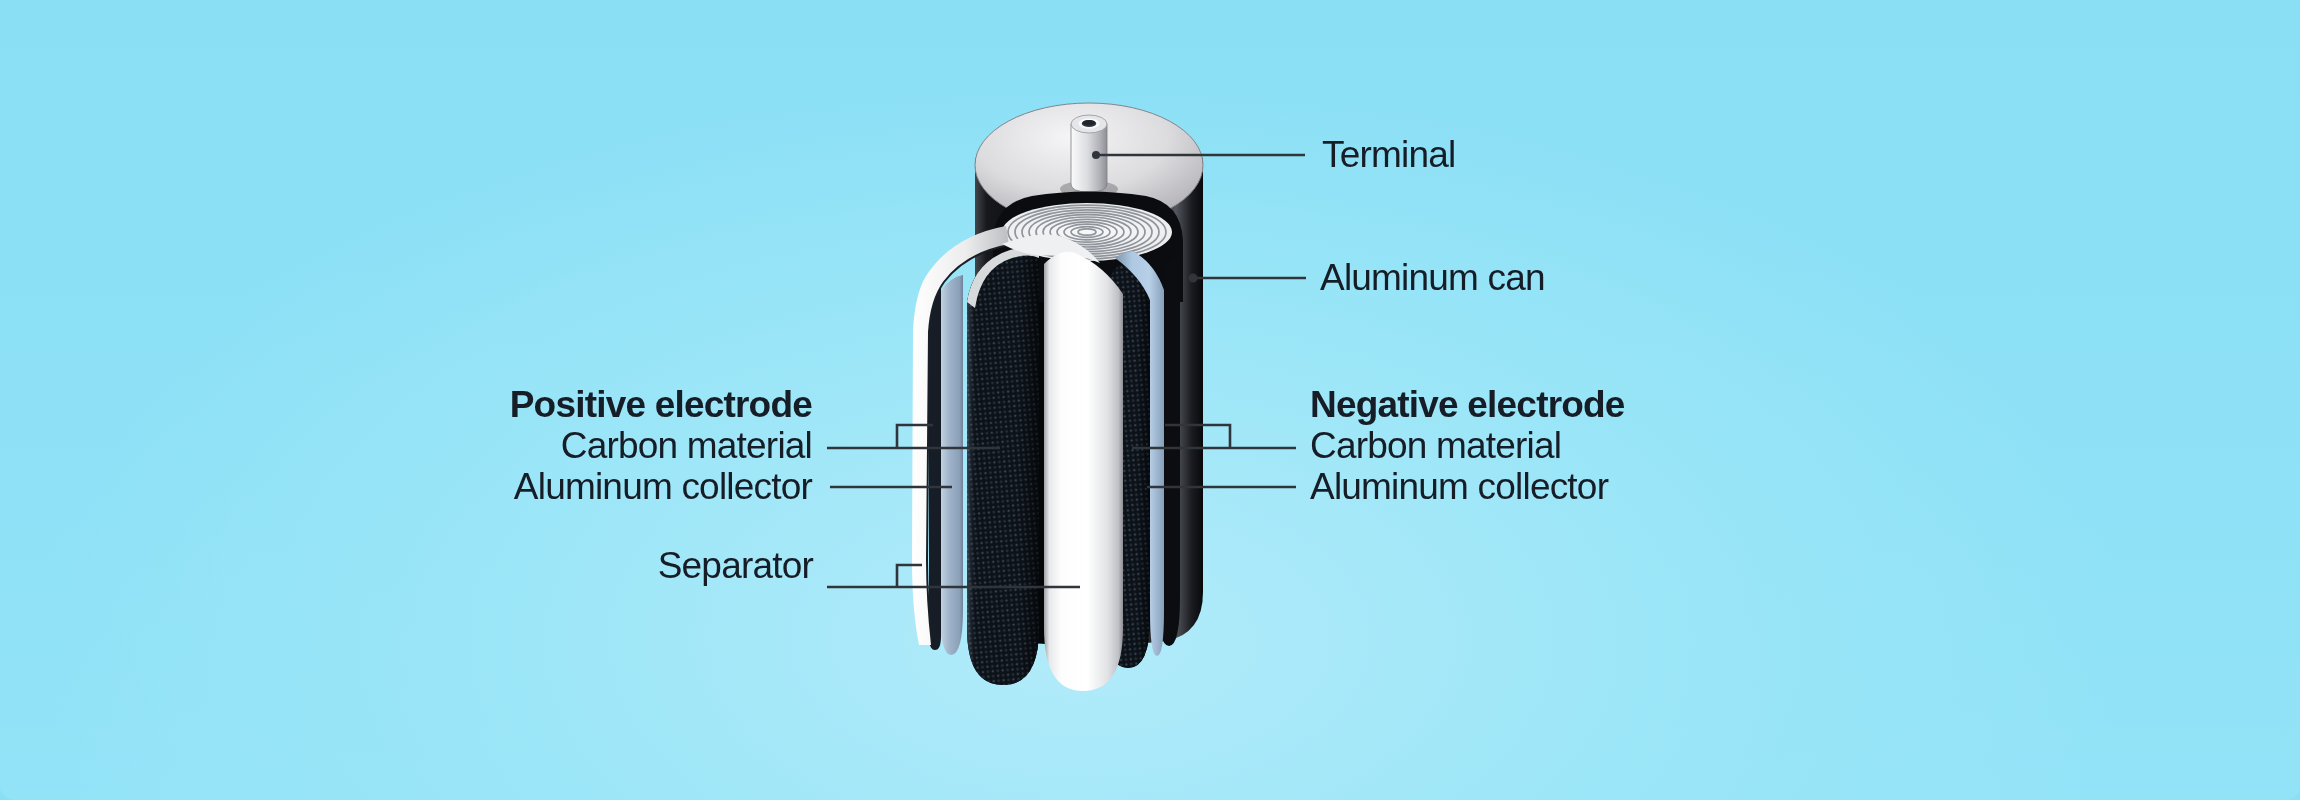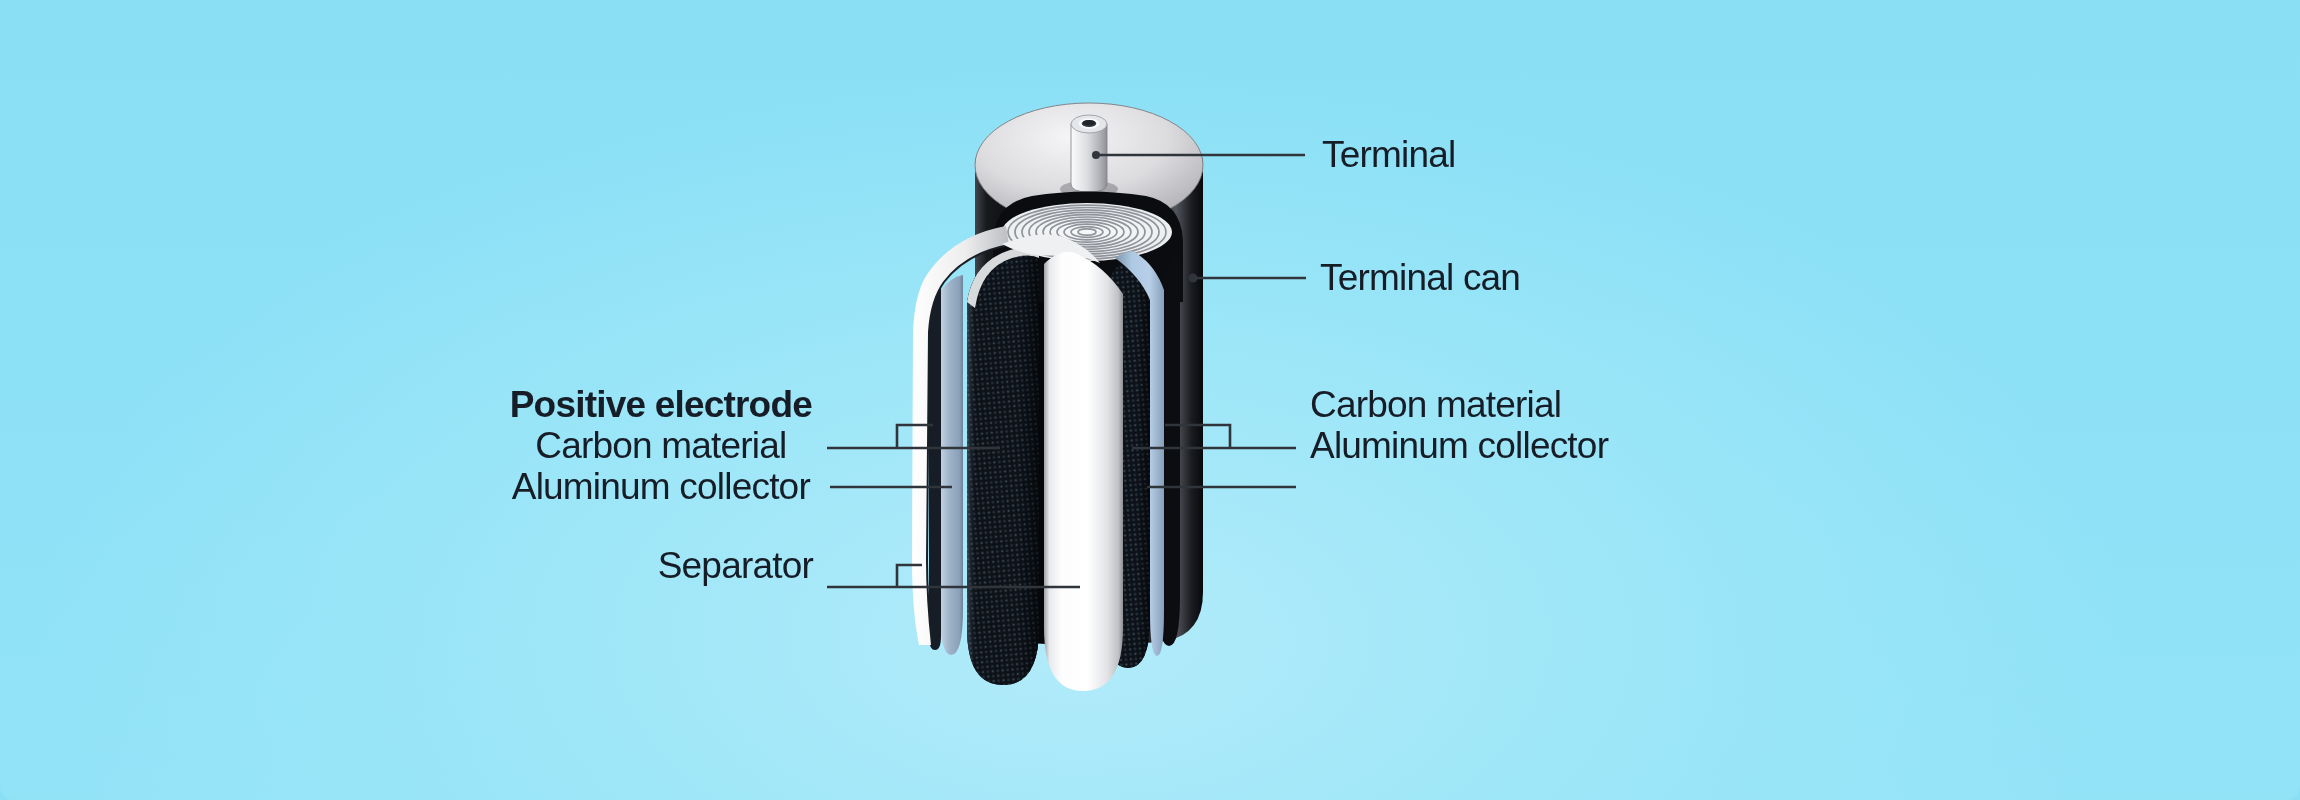--- a/index.html
+++ b/index.html
@@ -17,21 +17,21 @@
   }
   .stage svg{position:absolute;left:0;top:0;}
   .label, .label-group div{
     position:relative;
     font-size:37px;line-height:41px;letter-spacing:-0.8px;
     color:var(--label-color,#161d27);
     white-space:nowrap;
   }
   .label{position:absolute;}
   .label-group{position:absolute;}
-  .align-right{text-align:center;}
+  .align-right{text-align:right;}
   .bold{font-weight:bold;}
 </style>
 </head>
 <body style="--label-color: #161d27;">
 
 <div class="stage">
 
   <svg width="2300" height="800" viewBox="0 0 2300 800">
     <defs>
       <linearGradient id="canGrad" x1="0" y1="0" x2="1" y2="0">
@@ -179,28 +179,29 @@
       <g>
         <path d="M1132,448 H1296"></path>
         <path d="M1165,425 H1230 V448"></path>
       </g>
       <path d="M1147,487 H1296"></path>
     </g>
   </svg>
 
   <div class="label" style="left:1322px;top:134px;">Terminal</div>
 
-  <div class="label" style="left:1320px;top:257px;">Terminal can</div>
+  <div class="label" style="left:1320px;top:257px;">Aluminum can</div>
 
   <div class="label-group align-right" style="right:1488px;top:384px;">
     <div class="bold">Positive electrode</div>
     <div>Carbon material</div>
     <div>Aluminum collector</div>
   </div>
 
   <div class="label align-right" style="right:1487px;top:545px;">Separator</div>
 
   <div class="label-group" style="left:1310px;top:384px;">
+    <div class="bold">Negative electrode</div>
     <div>Carbon material</div>
     <div>Aluminum collector</div>
   </div>
 
 </div>
 
 </body></html>

